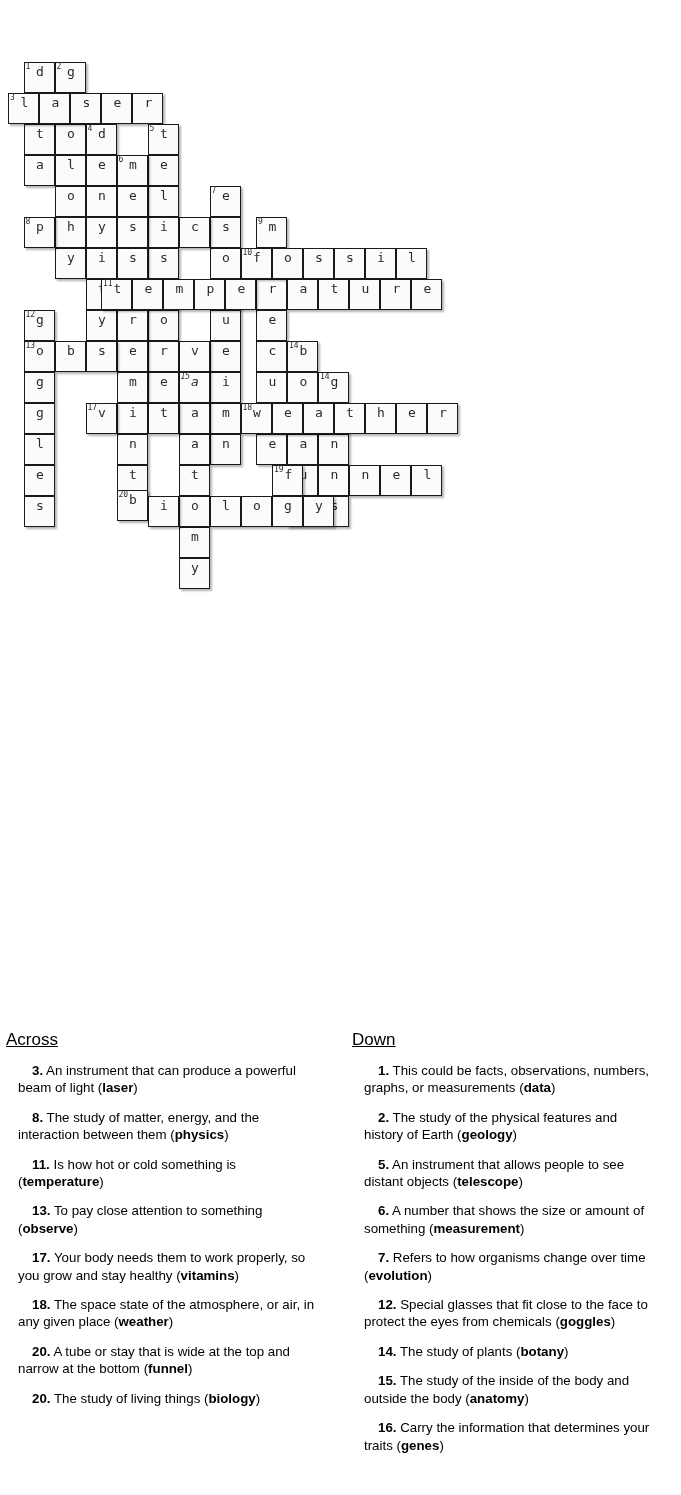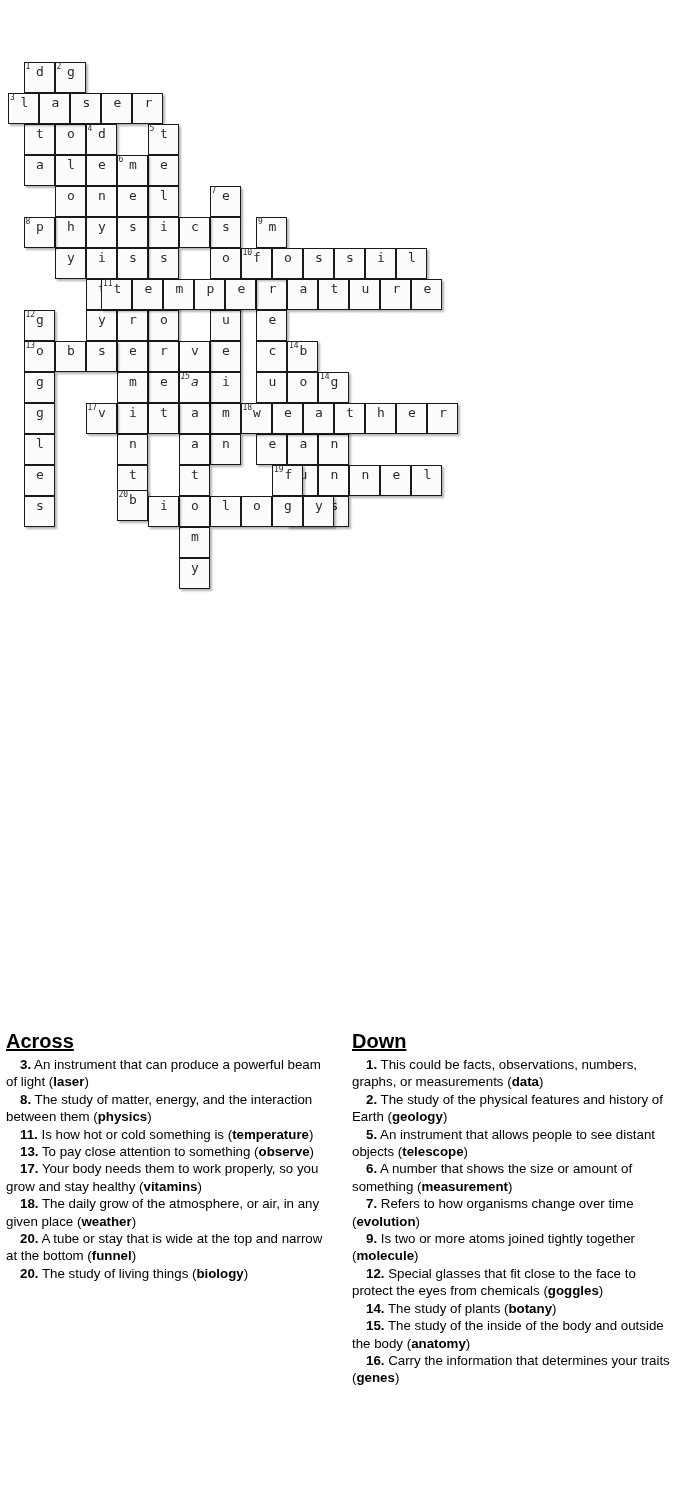--- a/index.html
+++ b/index.html
@@ -58,37 +58,37 @@
     width: 681px;
     display: flex;
     gap: 0px;
   }
   .clue-col {
     width: 340px;
     padding: 0 8px 0 6px;
   }
   .clue-col.right { padding-left: 12px; }
   .clue-head {
-    font-size: 20px;
-    font-weight: bold;
+    font-size: 17px;
+    font-weight: normal;
     text-decoration: underline;
     color: #000;
     margin: 0 0 3px 0;
     letter-spacing: 0px;
   }
   .clue-list {
     margin: 0; padding: 0;
     list-style: none;
   }
   .clue-list li {
     font-size: 13.3px;
     line-height: 17.4px;
     color: #000;
     text-indent: 14px;
-    margin: 0;
+    margin: 12px;
   }
   .clue-list li .n { font-weight: bold; }
   .clue-list li .ans { font-weight: bold; }
 </style>
 </head>
 <body>
 
 <div id="page">
 
   <div id="grid-wrap">
@@ -491,34 +491,33 @@
 
   <div id="clues">
     <div class="clue-col left">
       <div class="clue-head">Across</div>
       <ul class="clue-list" id="across-list">
           <li><span class="n">3.</span><span> An instrument that can produce a powerful beam of light (</span><span class="ans">laser</span><span>)</span></li>
           <li><span class="n">8.</span><span> The study of matter, energy, and the interaction between them (</span><span class="ans">physics</span><span>)</span></li>
           <li><span class="n">11.</span><span> Is how hot or cold something is (</span><span class="ans">temperature</span><span>)</span></li>
           <li><span class="n">13.</span><span> To pay close attention to something (</span><span class="ans">observe</span><span>)</span></li>
           <li><span class="n">17.</span><span> Your body needs them to work properly, so you grow and stay healthy (</span><span class="ans">vitamins</span><span>)</span></li>
-          <li><span class="n">18.</span><span> The daily grow of the atmosphere, or air, in any given place (</span><span class="ans">weather</span><span>)</span></li>
+          <li><span class="n">18.</span><span> The space state of the atmosphere, or air, in any given place (</span><span class="ans">weather</span><span>)</span></li>
           <li><span class="n">20.</span><span> A tube or stay that is wide at the top and narrow at the bottom (</span><span class="ans">funnel</span><span>)</span></li>
           <li><span class="n">20.</span><span> The study of living things (</span><span class="ans">biology</span><span>)</span></li>
         </ul>
     </div>
     <div class="clue-col right">
       <div class="clue-head">Down</div>
       <ul class="clue-list" id="down-list">
           <li><span class="n">1.</span><span> This could be facts, observations, numbers, graphs, or measurements (</span><span class="ans">data</span><span>)</span></li>
           <li><span class="n">2.</span><span> The study of the physical features and history of Earth (</span><span class="ans">geology</span><span>)</span></li>
           <li><span class="n">5.</span><span> An instrument that allows people to see distant objects (</span><span class="ans">telescope</span><span>)</span></li>
           <li><span class="n">6.</span><span> A number that shows the size or amount of something (</span><span class="ans">measurement</span><span>)</span></li>
           <li><span class="n">7.</span><span> Refers to how organisms change over time (</span><span class="ans">evolution</span><span>)</span></li>
-          <li><span class="n">9.</span><span> Is two or more atoms joined tightly together (</span><span class="ans">molecule</span><span>)</span></li>
           <li><span class="n">12.</span><span> Special glasses that fit close to the face to protect the eyes from chemicals (</span><span class="ans">goggles</span><span>)</span></li>
           <li><span class="n">14.</span><span> The study of plants (</span><span class="ans">botany</span><span>)</span></li>
           <li><span class="n">15.</span><span> The study of the inside of the body and outside the body (</span><span class="ans">anatomy</span><span>)</span></li>
           <li><span class="n">16.</span><span> Carry the information that determines your traits (</span><span class="ans">genes</span><span>)</span></li>
         </ul>
     </div>
   </div>
 
 </div>
 

